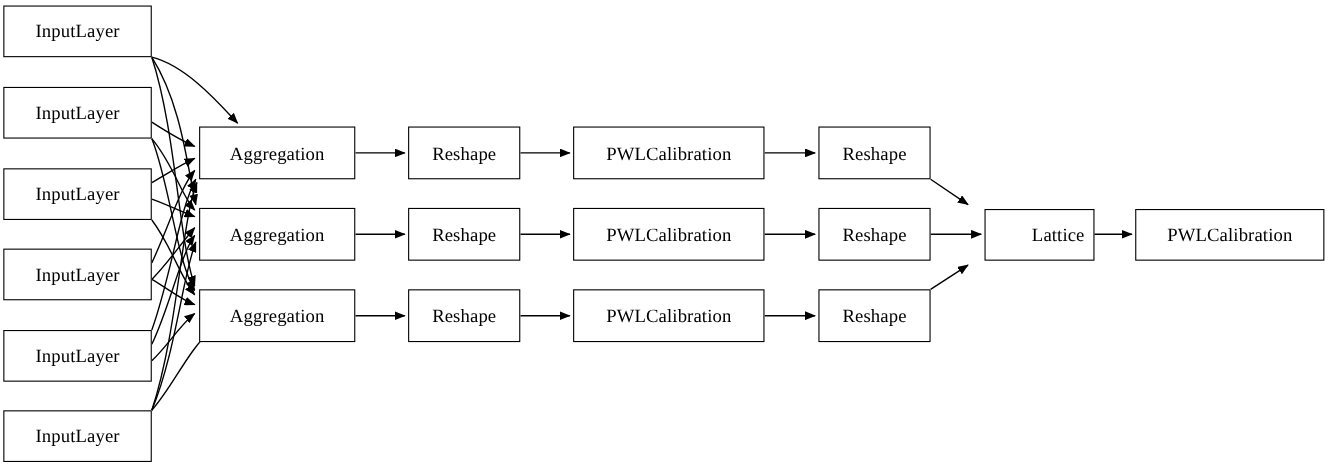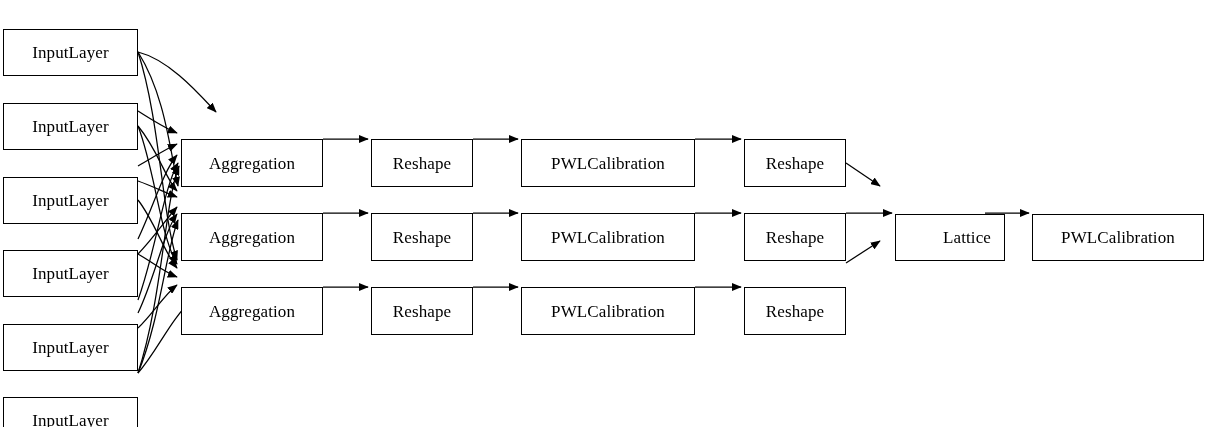--- a/index.html
+++ b/index.html
@@ -14,21 +14,20 @@
     position:absolute;
     box-sizing:border-box;
     border:1px solid #000000;
     background:#ffffff;
     display:flex;align-items:center;justify-content:center;
     color:#000000;
     font-size:17px;
     line-height:1;
     white-space:nowrap;
     letter-spacing:0.1px;
-    margin-top:24px;
   }
   .node .lbl{pointer-events:none;}
 </style>
 </head>
 <body>
 
 <div id="canvas">
 
   <svg id="edge-layer" viewBox="0 0 1213 427" xmlns="http://www.w3.org/2000/svg">
     <defs>
@@ -136,21 +135,21 @@
   <div class="node" style="left:744px;top:115px;width:102px;height:48px;">
     <span class="lbl">Reshape</span>
   </div>
   <div class="node" style="left:744px;top:189px;width:102px;height:48px;">
     <span class="lbl">Reshape</span>
   </div>
   <div class="node" style="left:744px;top:263px;width:102px;height:48px;">
     <span class="lbl">Reshape</span>
   </div>
 
-  <div class="node" style="left:895px;top:190px;width:110px;height:47px;padding-left:34px;">
+  <div class="node" style="left:895px;top:190px;width:100px;height:47px;padding-left:34px;">
     <span class="lbl">Lattice</span>
   </div>
 
   <div class="node" style="left:1032px;top:190px;width:172px;height:47px;">
     <span class="lbl">PWLCalibration</span>
   </div>
 
 </div>
 
 </body></html>

